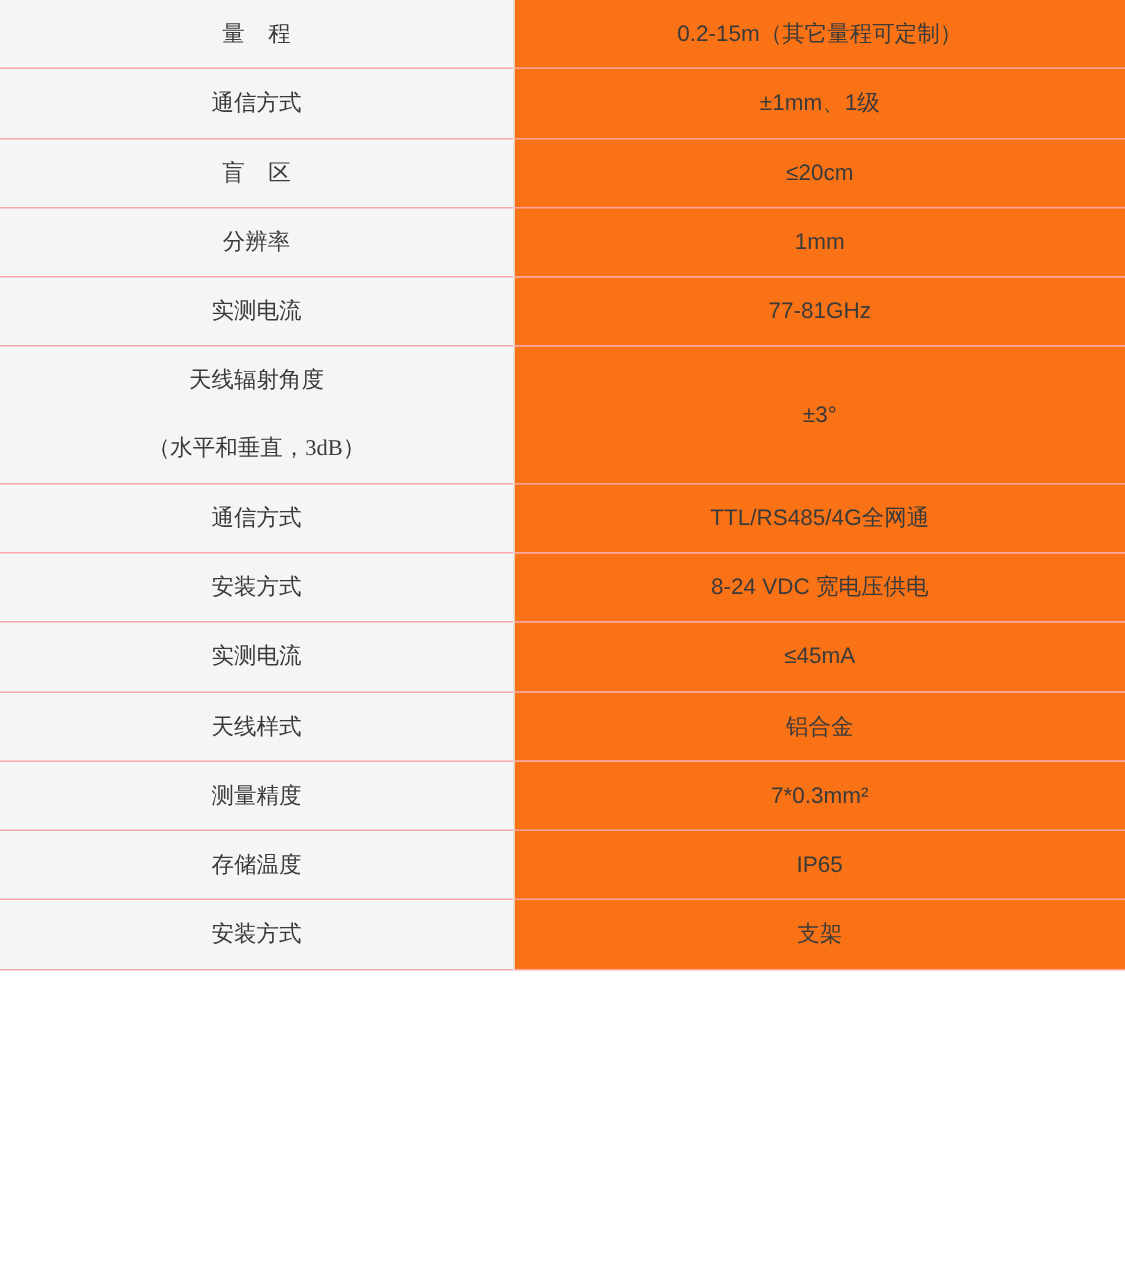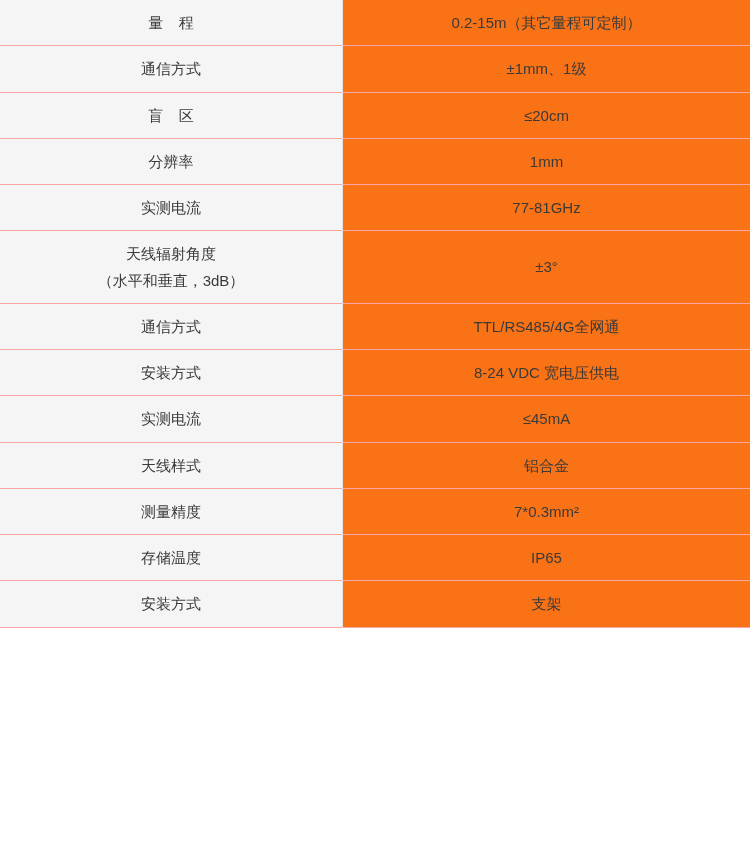--- a/index.html
+++ b/index.html
@@ -37,21 +37,22 @@
     padding: 11px 8px;
   }
   .spec-table td.value-cell {
     background: #f97316;
     padding: 11px 8px;
   }
   .label-line {
     display: block;
   }
   .label-line + .label-line {
-    margin-top: 3px;
+    margin-top: 22px;
+    font-family: Liberation Serif, serif;
   }
   .wide-space {
     letter-spacing: 0.38em;
     padding-left: 0.38em;
   }
 </style>
 </head>
 <body>
 
 <table class="spec-table">

